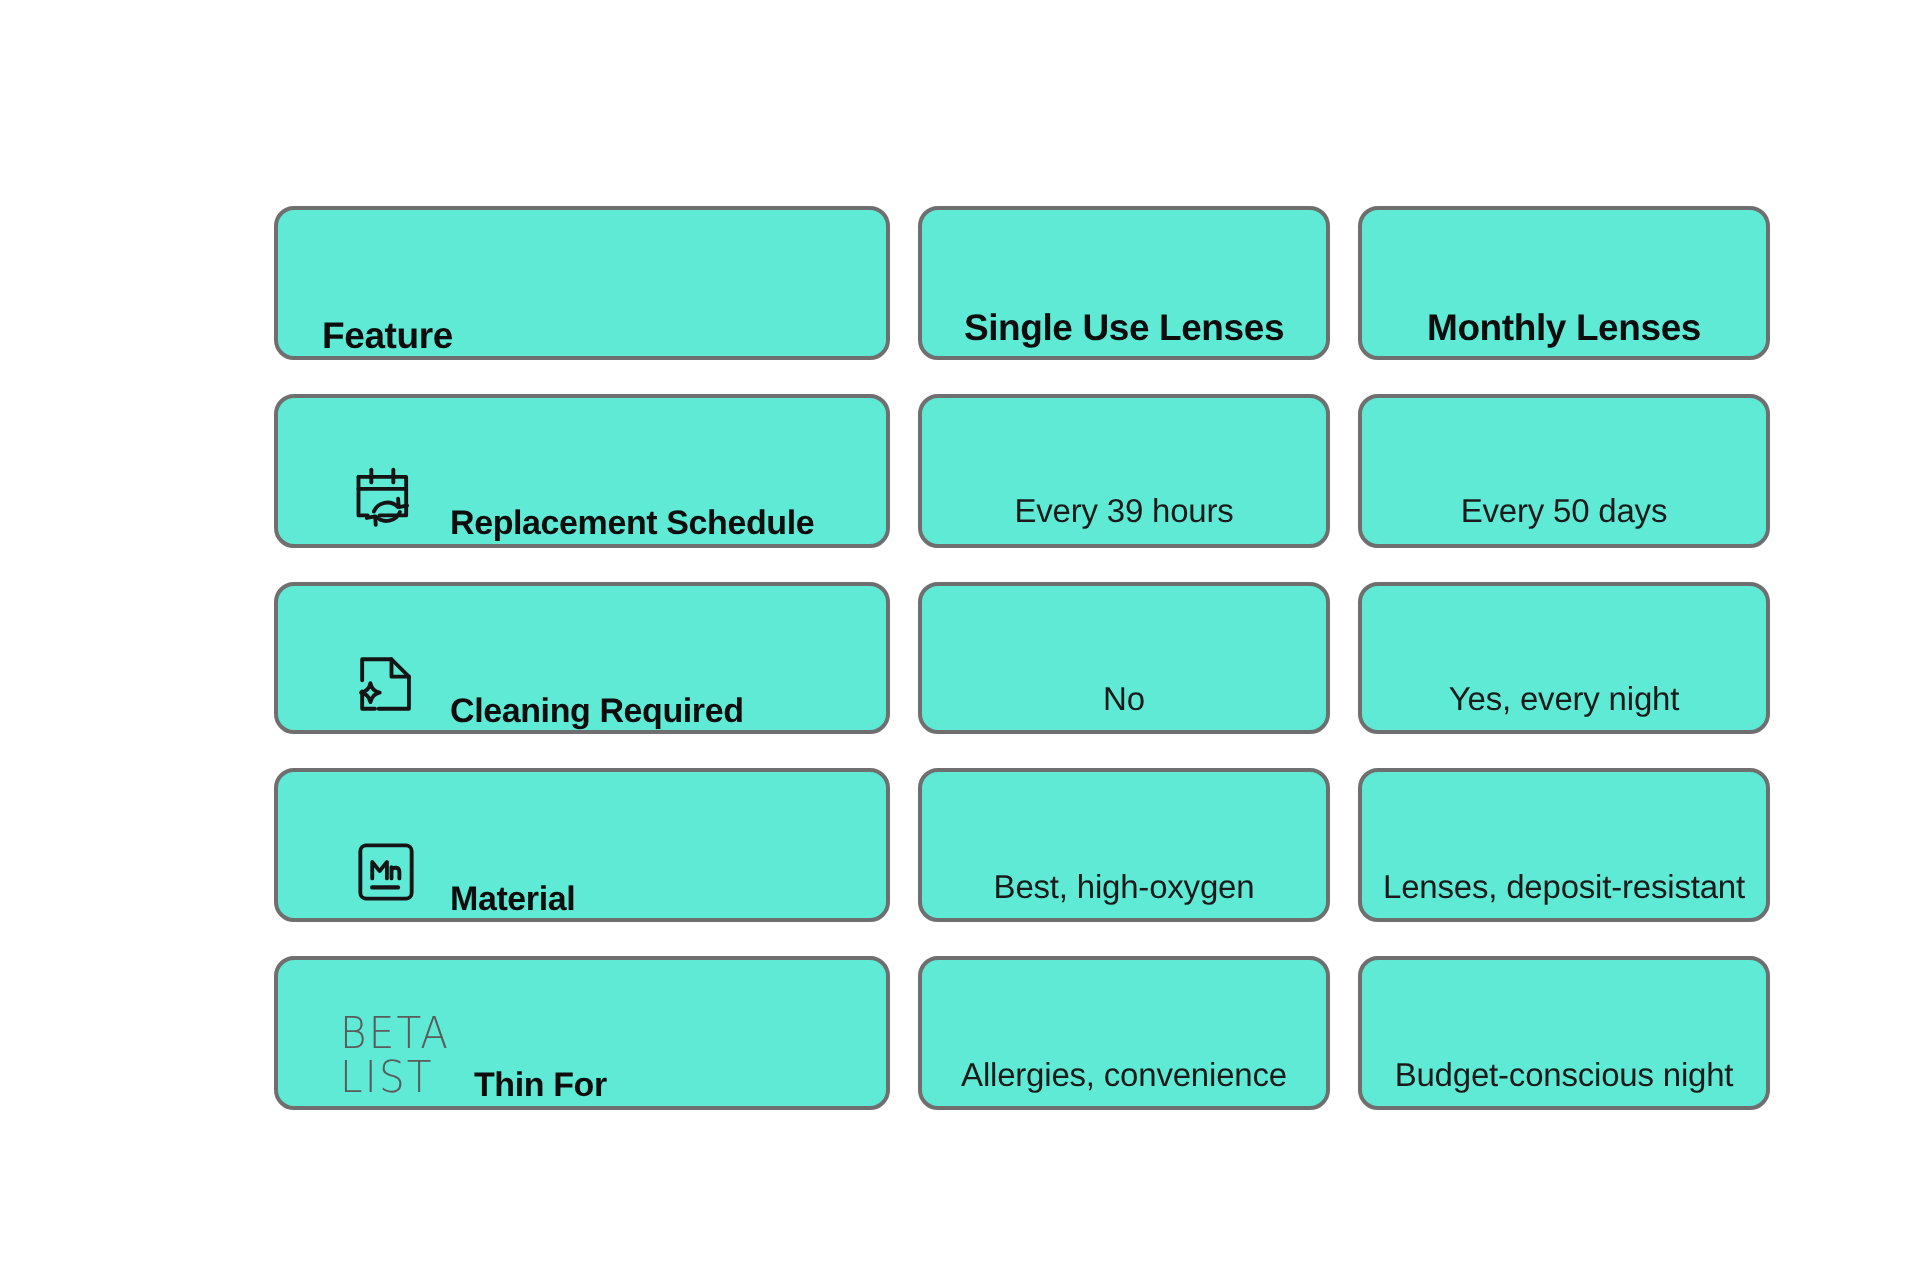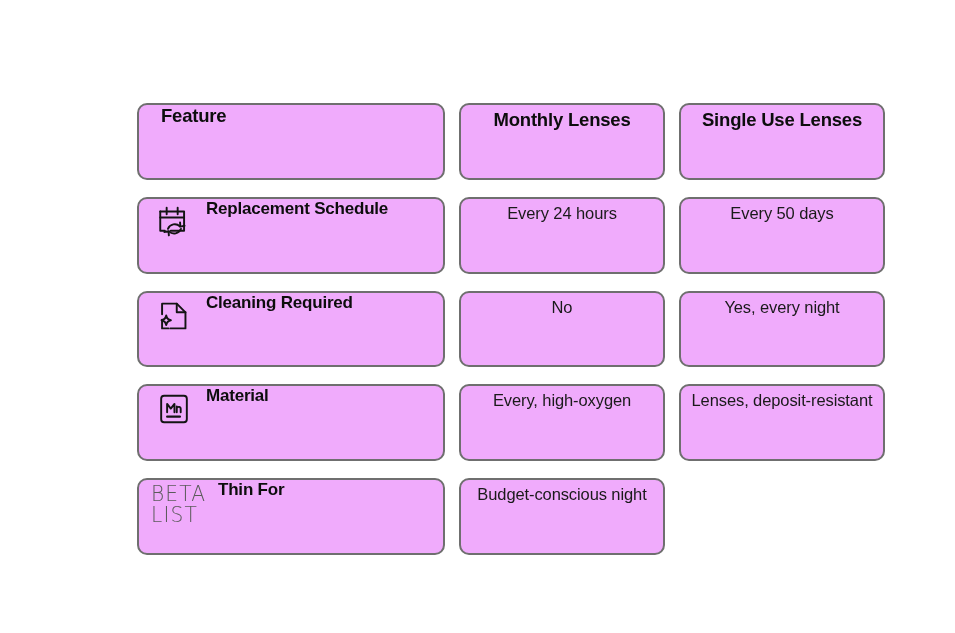--- a/index.html
+++ b/index.html
@@ -29,38 +29,38 @@
   .table-row {
     display: flex;
     flex-direction: row;
     gap: 14px;
     flex: 1 1 0;
     min-height: 0;
   }
 
   .cell {
     box-sizing: border-box;
-    background: #f0abfc;
+    background: #5eead4;
     border: 2px solid #6f6f6f;
     border-radius: 10px;
     display: flex;
-    align-items: flex-start;
+    align-items: flex-end;
     min-width: 0;
     position: relative;
   }
 
   
   .col-feature   { width: 308px; flex: 0 0 308px; }
   .col-single    { width: 206px; flex: 0 0 206px; }
   .col-monthly   { width: 206px; flex: 0 0 206px; }
 
   
   .col-feature {
     justify-content: flex-start;
-    padding-left: 12px;
+    padding-left: 31px;
     gap: 9px;
   }
   .col-feature.header-cell {
     padding-left: 22px;
   }
 
   
   .col-single, .col-monthly {
     justify-content: center;
     text-align: center;
@@ -128,25 +128,25 @@
 </style>
 </head>
 <body>
 
 <div id="comparison-board">
 
   <div class="table-row">
     <div class="cell col-feature header-cell">
       <span class="header-text">Feature</span>
     </div>
+    <div class="cell col-single header-cell">
+      <span class="header-text">Single Use Lenses</span>
+    </div>
     <div class="cell col-monthly header-cell">
       <span class="header-text">Monthly Lenses</span>
-    </div>
-    <div class="cell col-single header-cell">
-      <span class="header-text">Single Use Lenses</span>
     </div>
   </div>
 
   <div class="table-row">
     <div class="cell col-feature">
       <span class="row-icon">
         <svg viewBox="0 0 48 48" fill="none" stroke="#141414" stroke-width="2.1" stroke-linecap="round" stroke-linejoin="round">
           <path d="M9 12.5h26v21H20.5"></path>
           <path d="M9 12.5v21h5"></path>
           <path d="M9 19h26"></path>
@@ -154,21 +154,21 @@
           <path d="M28 8.5v7"></path>
           <path d="M31.6 31.6a8 8 0 0 1-13 2.6"></path>
           <path d="M17.4 31.4a8 8 0 0 1 13-2.6"></path>
           <path d="M30.6 24.4l.3 4.6 4.6-.9"></path>
           <path d="M18.4 38.6l-.3-4.6-4.6.9"></path>
         </svg>
       </span>
       <span class="feature-label">Replacement Schedule</span>
     </div>
     <div class="cell col-single">
-      <span class="value-text">Every 24 hours</span>
+      <span class="value-text">Every 39 hours</span>
     </div>
     <div class="cell col-monthly">
       <span class="value-text">Every 50 days</span>
     </div>
   </div>
 
   <div class="table-row">
     <div class="cell col-feature">
       <span class="row-icon">
         <svg viewBox="0 0 48 48" fill="none" stroke="#141414" stroke-width="2.1" stroke-linecap="round" stroke-linejoin="round">
@@ -194,33 +194,36 @@
         <svg viewBox="0 0 48 48" fill="none" stroke="#141414" stroke-width="2.1" stroke-linecap="round" stroke-linejoin="round">
           <rect x="10" y="9.5" width="28" height="29" rx="3.2"></rect>
           <path d="M16.5 27.5v-9l4 5 4-5v9"></path>
           <path d="M27 27.5v-6.2M27 22.8c.9-1.5 4.3-1.9 4.3 1.2v3.5"></path>
           <path d="M16.5 32.4h14" stroke-width="2.4"></path>
         </svg>
       </span>
       <span class="feature-label">Material</span>
     </div>
     <div class="cell col-single">
-      <span class="value-text">Every, high-oxygen</span>
+      <span class="value-text">Best, high-oxygen</span>
     </div>
     <div class="cell col-monthly">
       <span class="value-text">Lenses, deposit-resistant</span>
     </div>
   </div>
 
   <div class="table-row">
     <div class="cell col-feature">
       <span class="betalist-mark">
         <span>BETA</span>
         <span>LIST</span>
       </span>
       <span class="feature-label">Thin For</span>
     </div>
+    <div class="cell col-single">
+      <span class="value-text">Allergies, convenience</span>
+    </div>
     <div class="cell col-monthly">
       <span class="value-text">Budget-conscious night</span>
     </div>
   </div>
 
 </div>
 
 </body></html>

